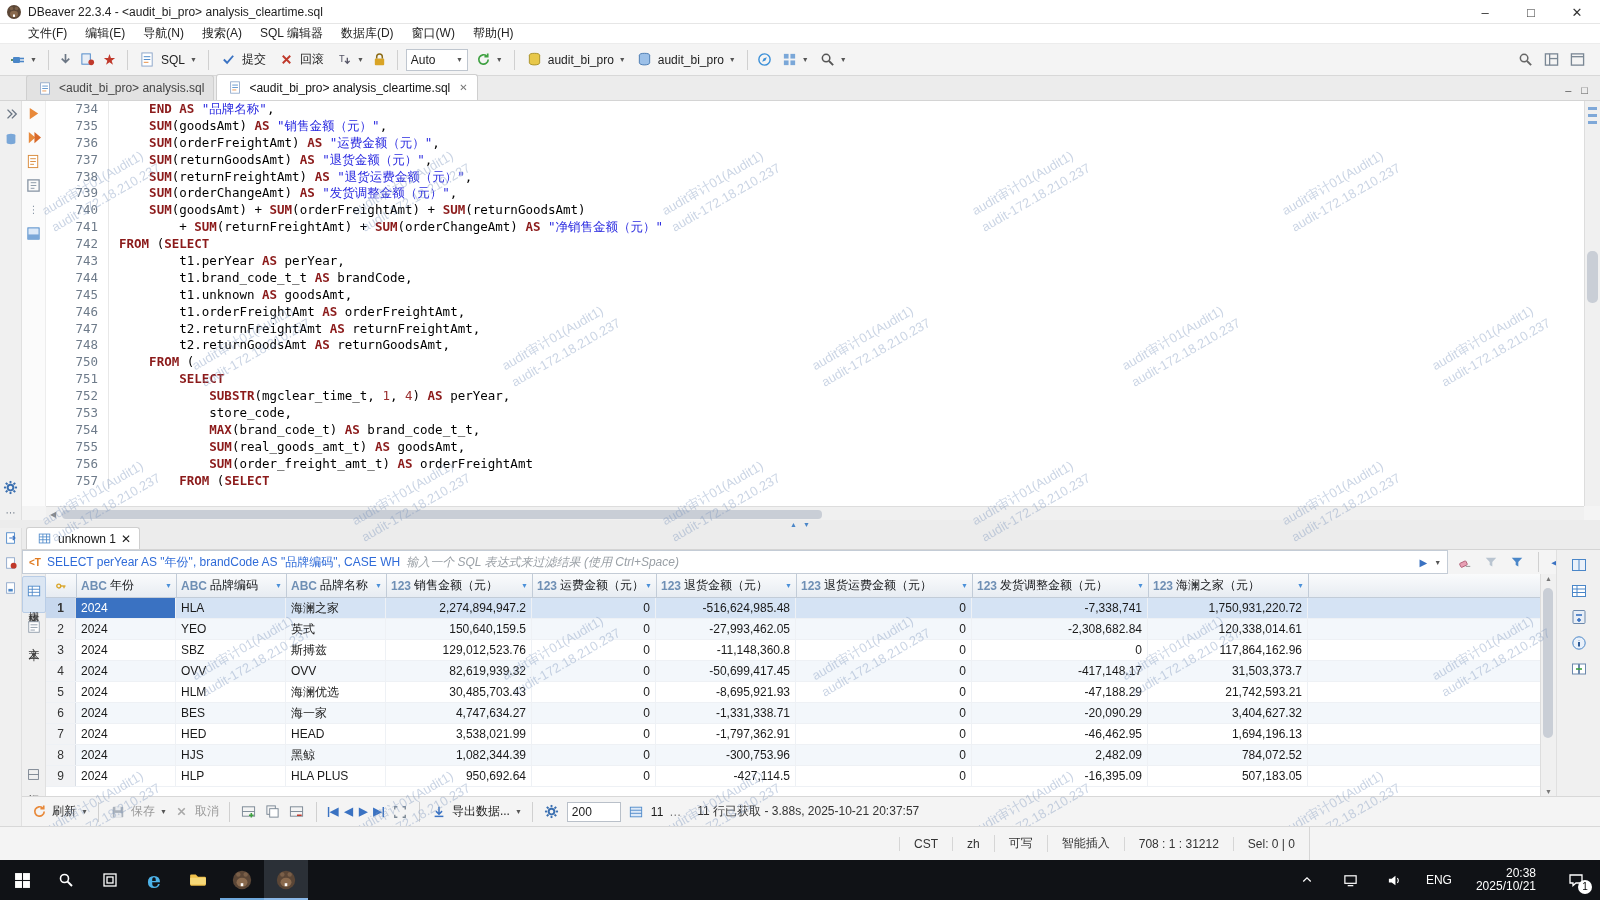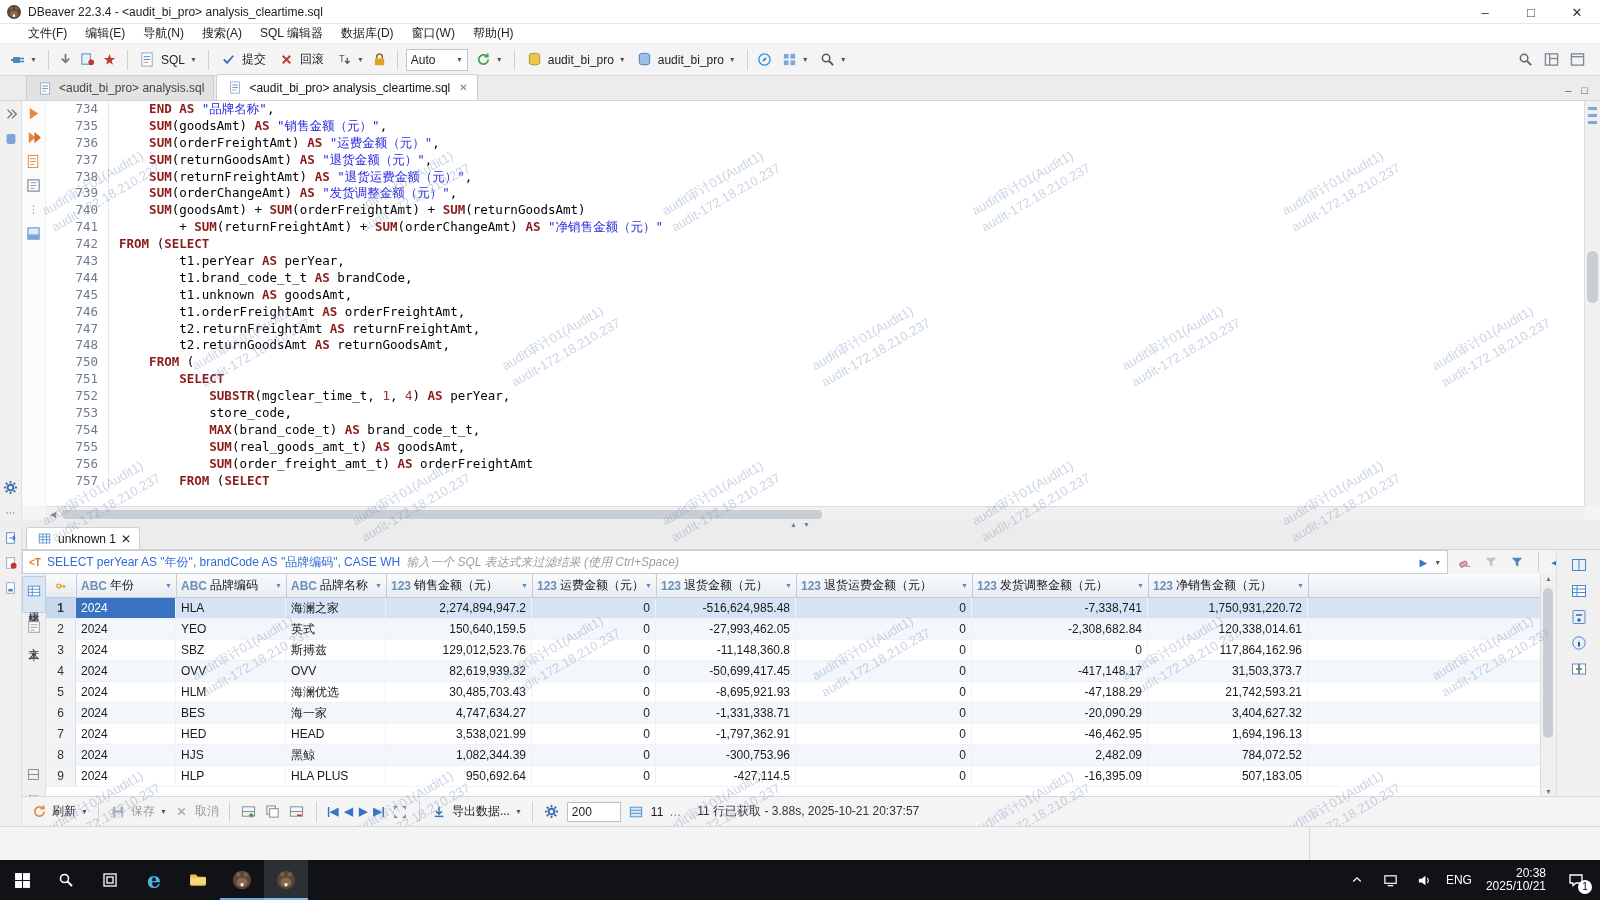--- a/index.html
+++ b/index.html
@@ -104,21 +104,21 @@
   .statusbar{position:absolute;left:0;top:826px;width:1600px;height:34px;background:#f4f4f4;border-top:1px solid #d8d8d8;display:flex;align-items:center;box-sizing:border-box;font-size:12px;color:#333;}
   .sb-spacer{flex:1;}
   .sb-seg{padding:0 14px;border-left:1px solid #d6d6d6;white-space:nowrap;}
   .sb-end{width:290px;flex:none;border-left:1px solid #d6d6d6;height:100%;}
 
   
   .taskbar{position:absolute;left:0;top:860px;width:1600px;height:40px;background:#101216;display:flex;align-items:center;color:#fff;}
   .tk-btn{width:44px;height:40px;display:flex;align-items:center;justify-content:center;}
   .tk-btn.running{box-shadow:inset 0 -2px 0 #6fa8dc;}
   .tk-btn.active{background:#2b3037;box-shadow:inset 0 -2px 0 #8ab8e8;}
-  .tk-tray{margin-left:auto;display:flex;align-items:center;gap:4px;padding-right:6px;}
+  .tk-tray{margin-left:auto;display:flex;align-items:center;gap:14px;padding-right:6px;}
   .tray-ico{width:30px;height:40px;display:flex;align-items:center;justify-content:center;font-size:12px;}
   .tk-clock{display:flex;flex-direction:column;align-items:flex-end;justify-content:center;font-size:12px;line-height:13px;padding:0 8px;}
   .tk-notif{position:relative;width:36px;height:40px;display:flex;align-items:center;justify-content:center;}
   .tk-badge{position:absolute;right:2px;bottom:6px;width:14px;height:14px;border-radius:50%;background:#fff;color:#000;font-size:10px;line-height:14px;text-align:center;}
 
   
   .watermark-layer{position:absolute;left:0;top:101px;width:1600px;height:725px;pointer-events:none;z-index:40;overflow:hidden;}
   .wm{position:absolute;transform:rotate(-30deg);color:rgba(128,152,190,0.42);font-size:13px;line-height:1.45;white-space:nowrap;}
 </style>
 </head>
@@ -600,21 +600,21 @@
           <span class="g-hname">退货运费金额（元）</span>
           <span class="g-filter">▼</span>
         </div>
         <div class="g-hcell" style="width: 176px;">
           <span class="g-type">123</span>
           <span class="g-hname">发货调整金额（元）</span>
           <span class="g-filter">▼</span>
         </div>
         <div class="g-hcell" style="width: 160px;">
           <span class="g-type">123</span>
-          <span class="g-hname">净销售金额（元）</span>
+          <span class="g-hname">海澜之家（元）</span>
           <span class="g-filter">▼</span>
         </div>
       </div>
     <div>
         <div class="g-row selected">
           <div class="g-cell g-rownum rn-sel">1</div>
           <div class="g-cell selcell" style="width: 100px;">2024</div>
           <div class="g-cell" style="width: 110px;">HLA</div>
           <div class="g-cell" style="width: 100px;">海澜之家</div>
           <div class="g-cell num" style="width: 146px;">2,274,894,947.2</div>
@@ -864,20 +864,28 @@
           <line x1="1.5" y1="9.5" x2="14.5" y2="9.5" stroke="#4a86c8"></line>
         </svg>
       </span>
     <span>11</span>
     <span style="color:#777">…</span>
     <span class="gt-status">11 行已获取 - 3.88s, 2025-10-21 20:37:57</span>
   </div>
 
   <div class="statusbar">
     <span class="sb-spacer"></span>
+    <span style="display:flex;align-items:center;">
+        <span class="sb-seg">CST</span>
+        <span class="sb-seg">zh</span>
+        <span class="sb-seg">可写</span>
+        <span class="sb-seg">智能插入</span>
+        <span class="sb-seg">708 : 1 : 31212</span>
+        <span class="sb-seg">Sel: 0 | 0</span>
+      </span>
     <span class="sb-end"></span>
   </div>
 
   <div class="taskbar">
     <span class="tk-btn">
         <svg viewBox="0 0 16 16" width="17" height="17">
           <g fill="#fff">
             <rect x="1" y="1" width="6.5" height="6.5"></rect>
             <rect x="8.5" y="1" width="6.5" height="6.5"></rect>
             <rect x="1" y="8.5" width="6.5" height="6.5"></rect>

